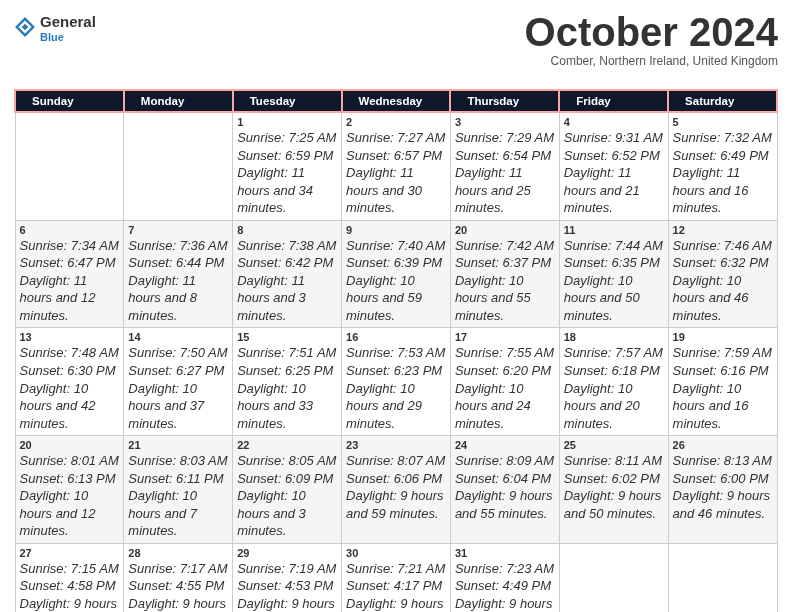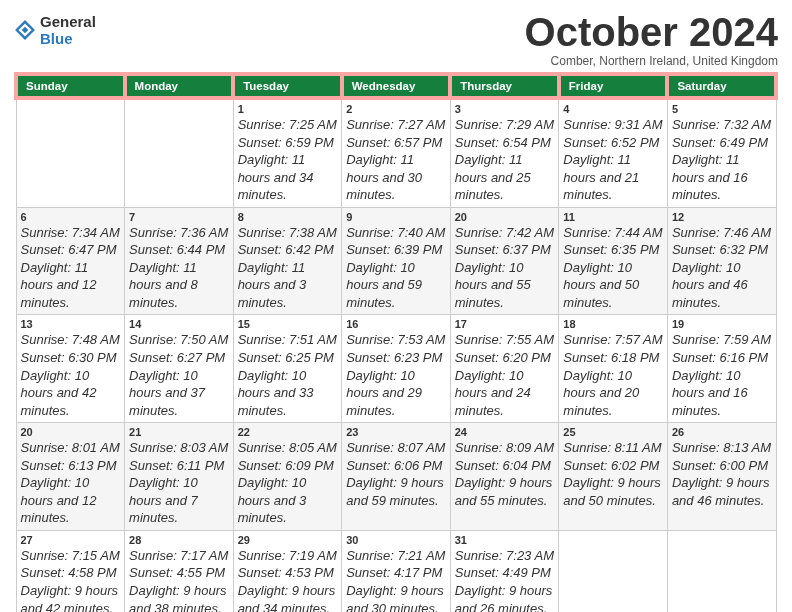--- a/index.html
+++ b/index.html
@@ -9,20 +9,21 @@
       width: 792px;
       height: 612px;
       overflow: hidden;
     }
     .page {
       width: 792px;
       height: 612px;
       padding: 10px 14px;
       display: flex;
       flex-direction: column;
+      gap: 17px;
     }
     .header {
       display: flex;
       align-items: flex-start;
       justify-content: space-between;
       margin-bottom: 4px;
     }
     .logo {
       display: flex;
       align-items: center;
@@ -32,21 +33,21 @@
       display: flex;
       flex-direction: column;
       line-height: 1.1;
     }
     .logo-general {
       font-size: 15px;
       font-weight: bold;
       color: #333;
     }
     .logo-blue {
-      font-size: 15px;
+      font-size: 11px;
       font-weight: bold;
       color: #2a7abf;
     }
     .logo-icon {
       width: 22px;
       height: 22px;
       margin-right: 4px;
       margin-top: -2px;
     }
     .title-block {
@@ -63,27 +64,27 @@
       color: #555;
       margin-top: 0;
     }
     .calendar {
       flex: 1;
       border-collapse: collapse;
       width: 100%;
       table-layout: fixed;
     }
     .calendar th {
-      background-color: #15803d;
+      background-color: #0f172a;
       color: #fff;
       font-size: 11.5px;
       font-weight: bold;
-      padding: 4px 8px;
+      padding: 4px 16px;
       text-align: left;
-      border: 4px solid #fca5a5;
+      border: 2px solid #fca5a5;
     }
     .calendar td {
       border: 1px solid #ccc;
       vertical-align: top;
       padding: 3px 4px;
       font-size: 9.5px;
       color: #333;
       background: #fff;
       height: 82px;
     }

